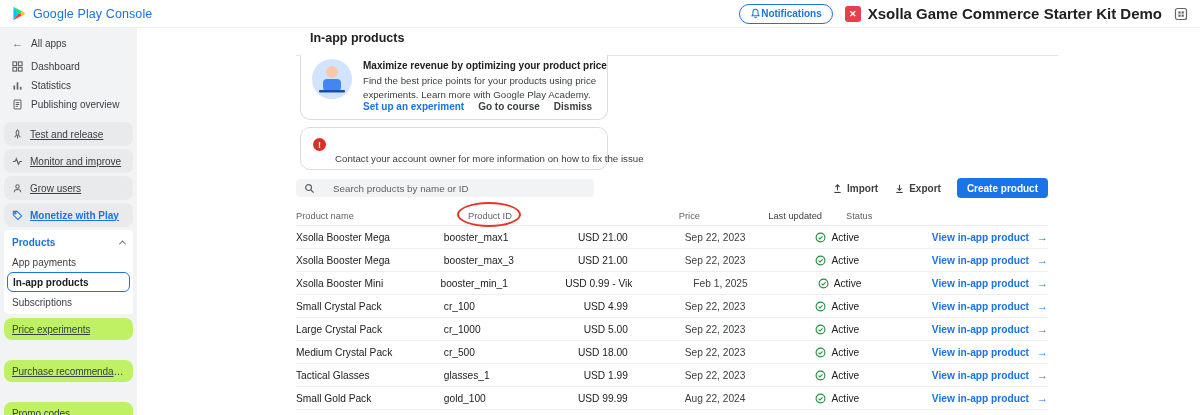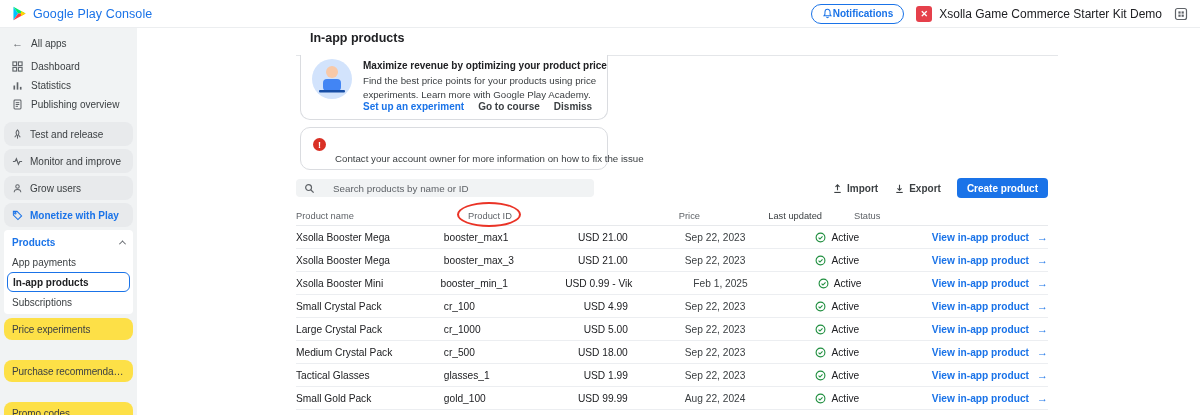--- a/index.html
+++ b/index.html
@@ -12,36 +12,36 @@
             border-bottom:1px solid #eceef0; display:flex; align-items:center; padding:5px 12px; z-index:6; }
   .logo { display:flex; align-items:center; gap:6px; cursor:pointer; }
   .logo-text { font-size:12.5px; color:#1a73e8; letter-spacing:.1px; }
   .topbar-right { margin-left:auto; display:flex; align-items:center; gap:12px; }
   .notif-btn { display:flex; align-items:center; height:20px; padding:0 10px;
                border:1px solid #1a73e8; border-radius:11px; background:#fff; color:#1a73e8;
                font-size:10px; font-weight:600; font-family:inherit; cursor:pointer; }
   .app-select { display:flex; align-items:center; gap:7px; cursor:pointer; }
   .app-icon { width:16px; height:16px; border-radius:3px; background:#e5404b; color:#fff;
               font-size:9px; font-weight:700; display:flex; align-items:center; justify-content:center; }
-  .app-name { font-size:12px; color:#202124; }
+  .app-name { font-size:15px; color:#202124;font-weight:bold; }
   .grid-icon-btn { background:none; border:none; cursor:pointer; display:flex; align-items:center; }
 
   
   .sidebar { position:absolute; top:28px; left:0; width:137px; bottom:0; background:#f1f3f4;
              padding:5px 0 0; font-size:10px; color:#3c4043; overflow:hidden; }
   .side-back { height:20px; margin:0 4px 4px; padding:0 8px; display:flex; align-items:center; gap:8px;
                color:#3c4043; cursor:pointer; border-radius:11px; }
   .back-arrow { font-size:11px; color:#5f6368; }
   .side-item { height:19px; padding:0 12px; display:flex; align-items:center; gap:8px; cursor:pointer; white-space:nowrap; }
   .side-item svg, .side-pill svg { flex:0 0 auto; }
   .side-gap { height:8px; }
   .side-pill { height:24px; margin:0 4px 3px; border-radius:8px; background:#e8eaec; padding:0 8px;
-               display:flex; align-items:center; gap:7px; cursor:pointer; white-space:nowrap; }
+               display:flex; align-items:center; gap:7px; cursor:pointer; white-space:nowrap;text-decoration:underline; }
   .side-pill.active-section { color:#1a73e8; font-weight:600; }
-  .side-pill.white { background:#fde047; justify-content:space-between; height:22px; margin-bottom:20px; }
+  .side-pill.white { background:#bef264; justify-content:space-between; height:22px; margin-bottom:20px; }
   .side-group { background:#fff; border-radius:4px; margin:3px 4px 4px; padding:2px 0; }
   .group-row { height:20px; padding:0 8px; display:flex; align-items:center; justify-content:space-between;
                cursor:pointer; white-space:nowrap; }
   .group-row.parent { color:#1a73e8; font-weight:600; }
   .group-row.selected { border:1.5px solid #1a73e8; border-radius:6px; margin:0 3px; padding:0 5px;
                         font-weight:600; color:#202124; }
   .chev { width:5px; height:5px; border-right:1.4px solid #5f6368; border-bottom:1.4px solid #5f6368;
           display:inline-block; }
   .chev.up { transform:rotate(-135deg) translate(-1px,-1px); }
   .chev.down { transform:rotate(45deg) translate(-1px,-1px); }
@@ -87,21 +87,21 @@
 
   .table { position:absolute; top:178px; left:0; width:752px; }
   .t-head { height:20px; display:flex; align-items:center; border-bottom:1px solid #e7e9ec;
             font-size:9.3px; color:#5f6368; }
   .t-row { height:23px; display:flex; align-items:center; border-bottom:1px solid #eceef1; font-size:10.2px;gap:44px; }
   .c-name { width:172px; white-space:nowrap; overflow:hidden; }
   .c-id { width:138px; white-space:nowrap; overflow:hidden; }
   .c-price { width:94px; text-align:right; white-space:nowrap; }
   .c-updated { width:122px; text-align:right; white-space:nowrap; color:#3c4043; }
   .c-status { width:120px; margin-left:26px; display:flex; align-items:flex-end; gap:5px; }
-  .c-status-h { width:120px; margin-left:32px; }
+  .c-status-h { width:120px; margin-left:24px; }
   .c-view { flex:1; display:flex; justify-content:flex-end; align-items:center; gap:8px;
             color:#1a73e8; font-weight:600; cursor:pointer; text-decoration:none; white-space:nowrap; }
   .c-view .arrow { font-weight:400; font-size:11px; }
 
   .annotation-ellipse { position:absolute; left:457px; top:202px; width:64px; height:25px;
                         border:2.5px solid #ea3326; border-radius:50%; z-index:20; pointer-events:none; }
 </style>
 </head>
 <body>
 

